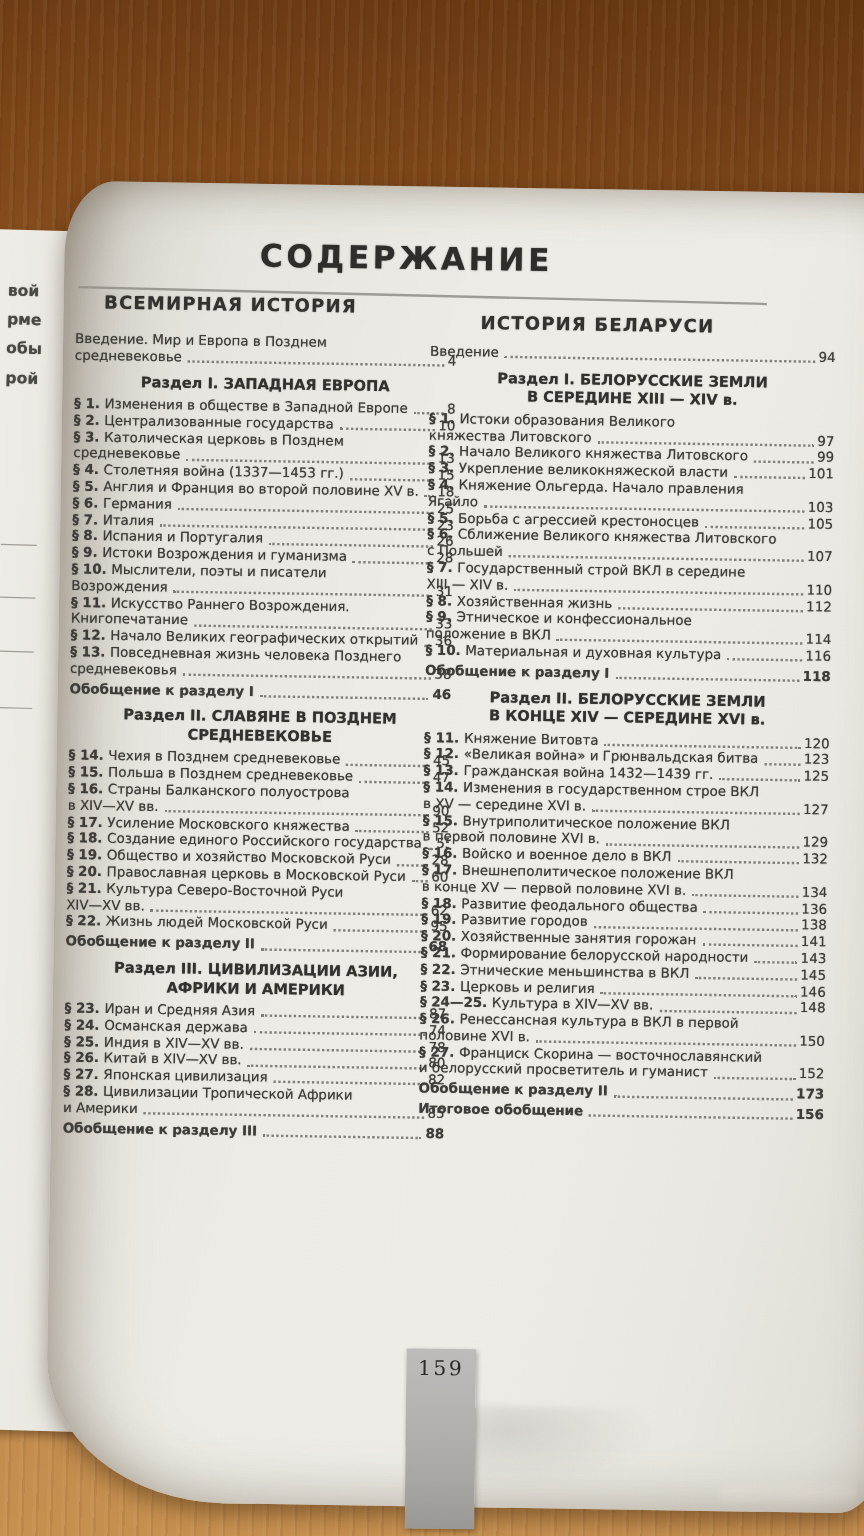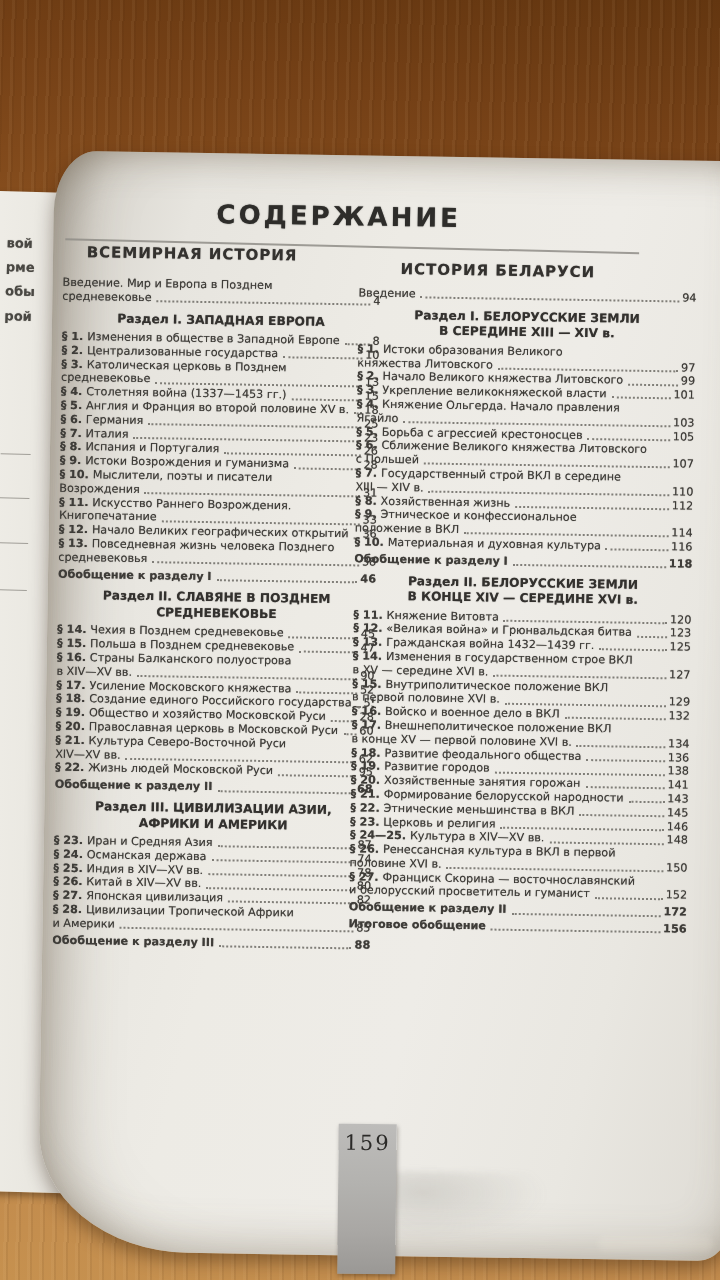--- a/index.html
+++ b/index.html
@@ -49,21 +49,21 @@
     height:13.8px;font-size:11.2px;line-height:13.8px;
     text-shadow:0 0 .8px rgba(62,60,56,.7);}
   .row .t b{font-weight:bold;}
   .row .leader{flex:1;min-width:4px;margin:0 3px 2.5px 5px;border-bottom:2px dotted #6e6c66;opacity:.85;}
   .row.bold{font-weight:bold;margin-top:3px;}
   
   .bookmark{position:absolute;left:338px;top:1124px;width:58px;height:150px;z-index:5;
     background:linear-gradient(180deg,#bdbcba 0%,#b3b2af 40%,#a9a7a4 72%,#9a9895 100%);
     box-shadow:1px 2px 4px rgba(20,10,0,.3);transform:rotate(.6deg);}
   .bookmark .num{display:block;text-align:center;margin-top:7px;
-    font-family:"DejaVu Serif","Liberation Serif",serif;font-size:21px;
+    font-family:"DejaVu Serif","Liberation Serif",serif;font-size:17px;
     color:#2b2a28;letter-spacing:2px;}
   
   .smudge-a{position:absolute;left:330px;top:1015px;width:180px;height:70px;
     background:radial-gradient(ellipse at 30% 30%,rgba(120,118,110,.22),transparent 70%);
     filter:blur(3px);}
   .smudge-b{position:absolute;left:598px;top:1236px;width:115px;height:16px;
     background:rgba(255,248,235,.14);filter:blur(3px);border-radius:8px;}
 </style>
 </head>
 <body>
@@ -463,21 +463,21 @@
             <span class="t"><b>§ 27. </b>Франциск Скорина — восточнославянский</span>
           </div>
           <div class="row">
             <span class="t">и белорусский просветитель и гуманист</span>
             <span class="leader"></span>
             <span class="p">152</span>
           </div>
           <div class="row bold">
             <span class="t">Обобщение к разделу II</span>
             <span class="leader"></span>
-            <span class="p">172</span>
+            <span class="p">173</span>
           </div>
           <div class="row bold">
             <span class="t">Итоговое обобщение</span>
             <span class="leader"></span>
             <span class="p">156</span>
           </div>
         </div>
     </div>
 
     <div class="smudge-a"></div>

